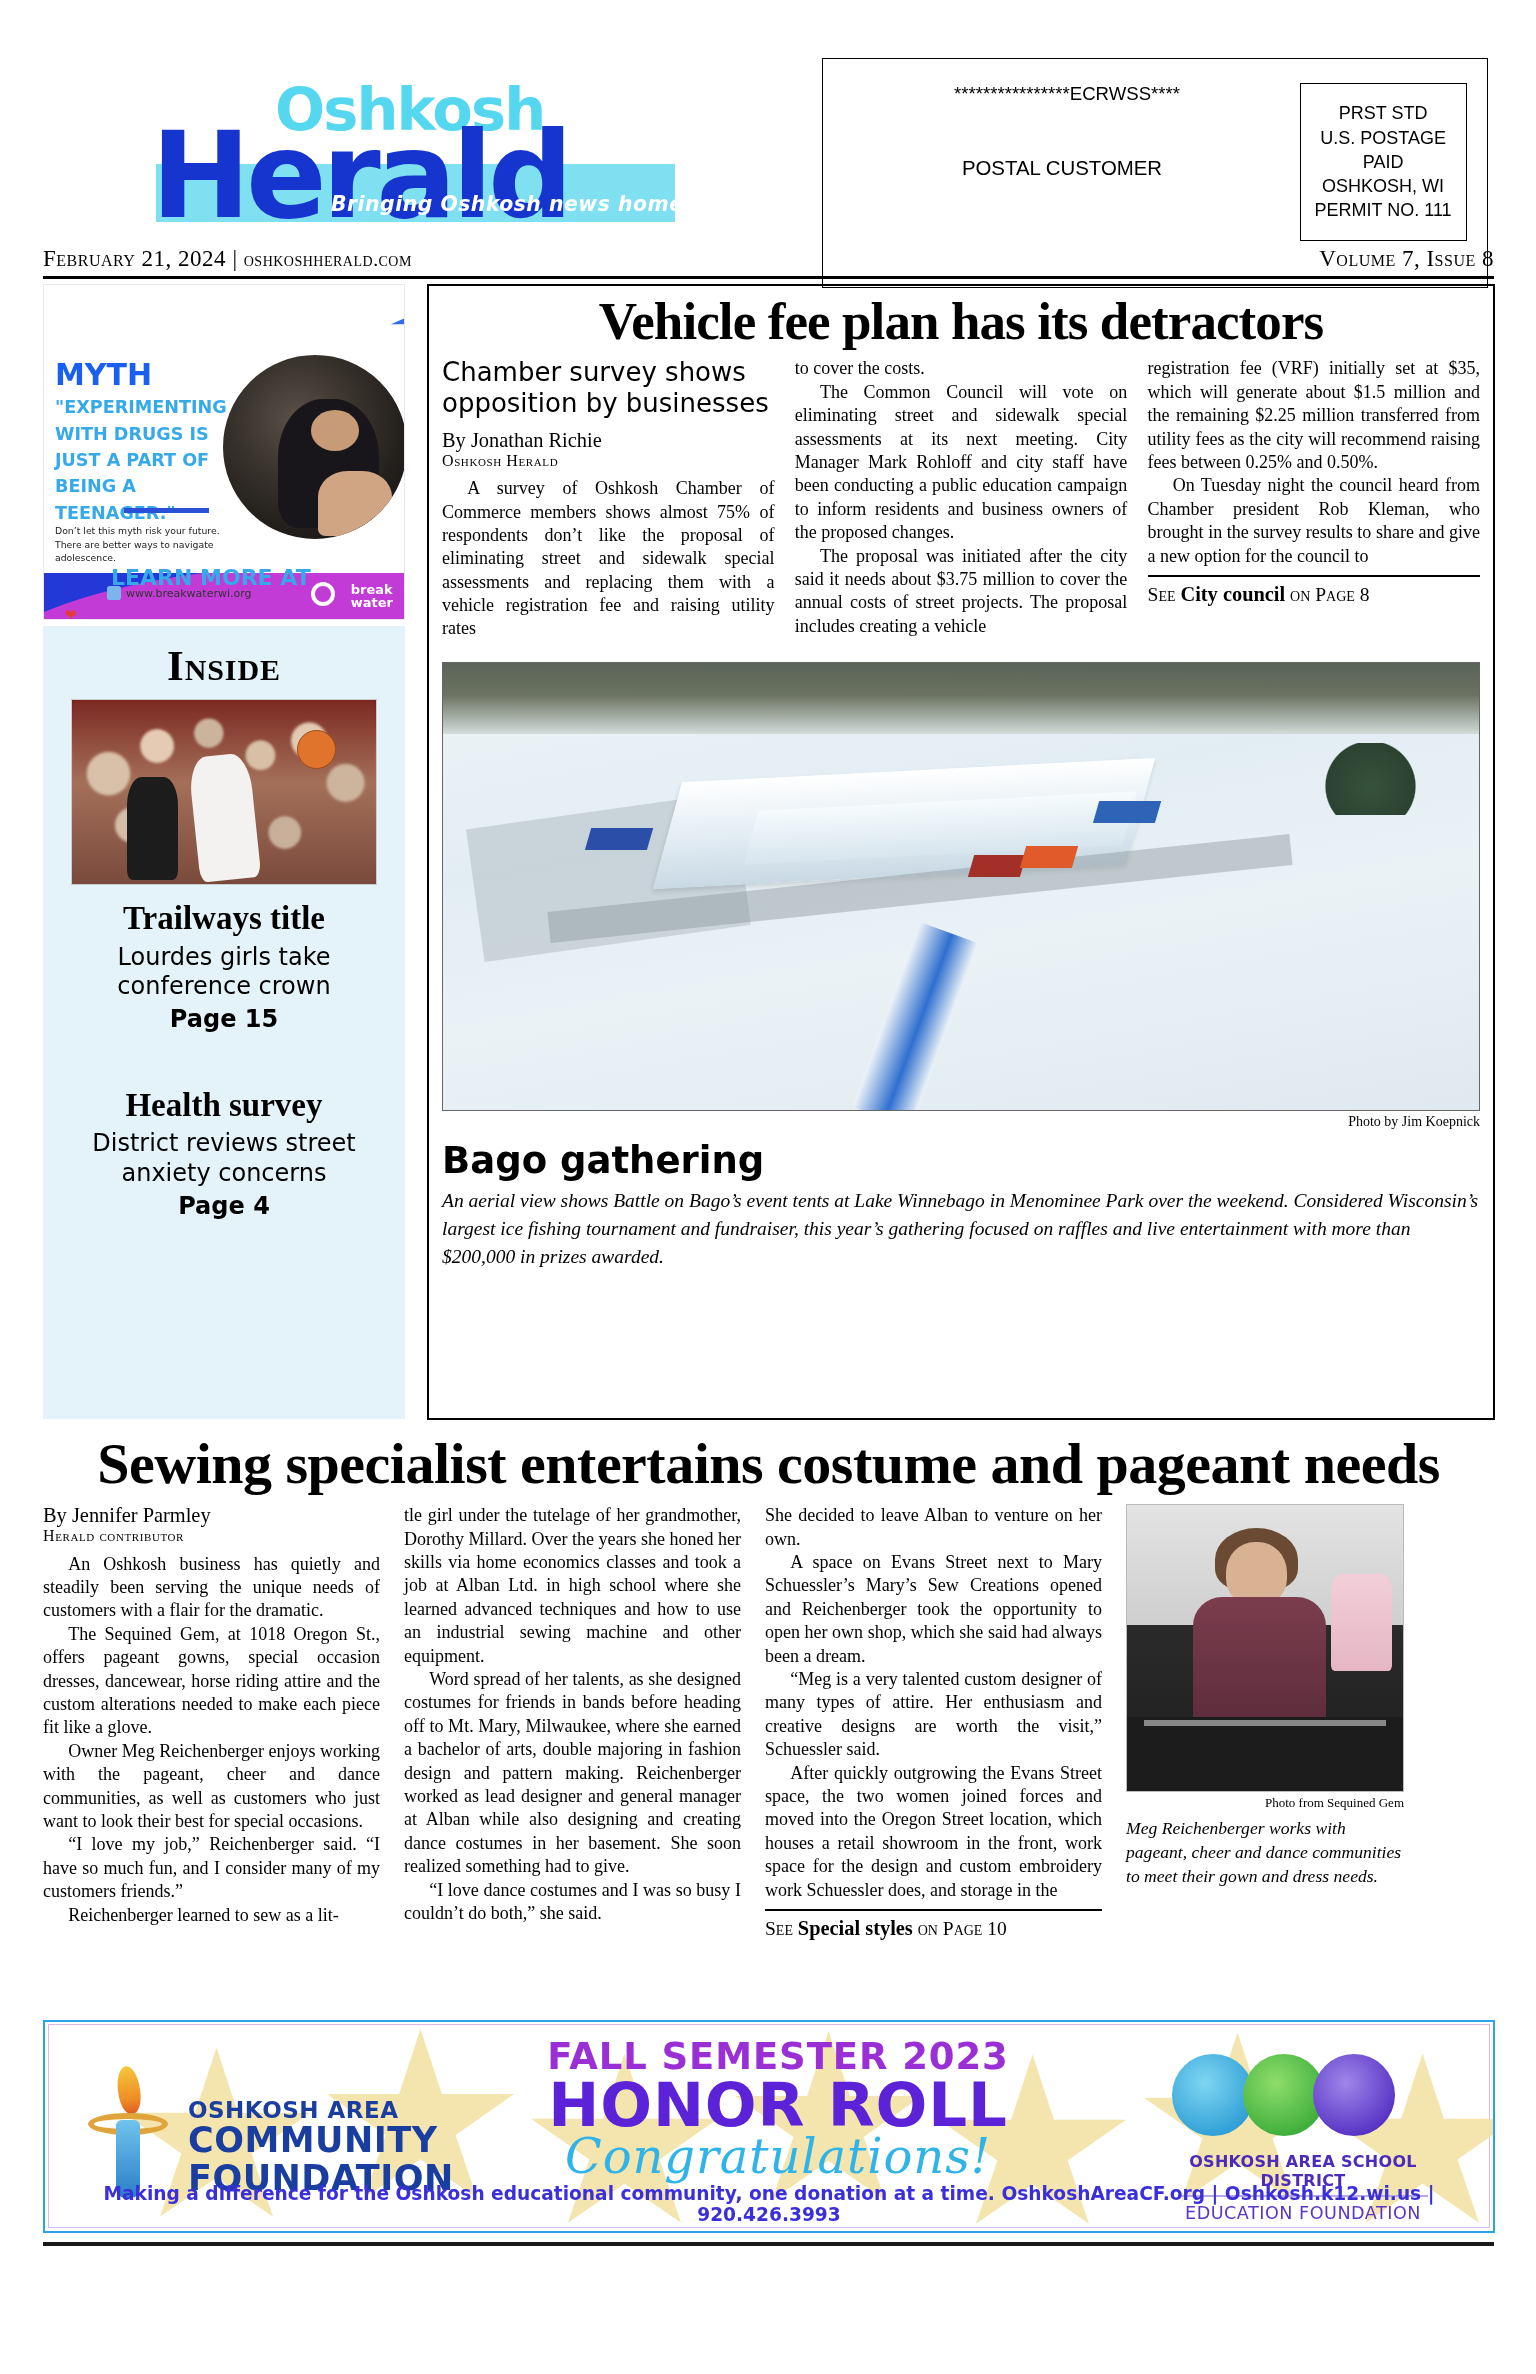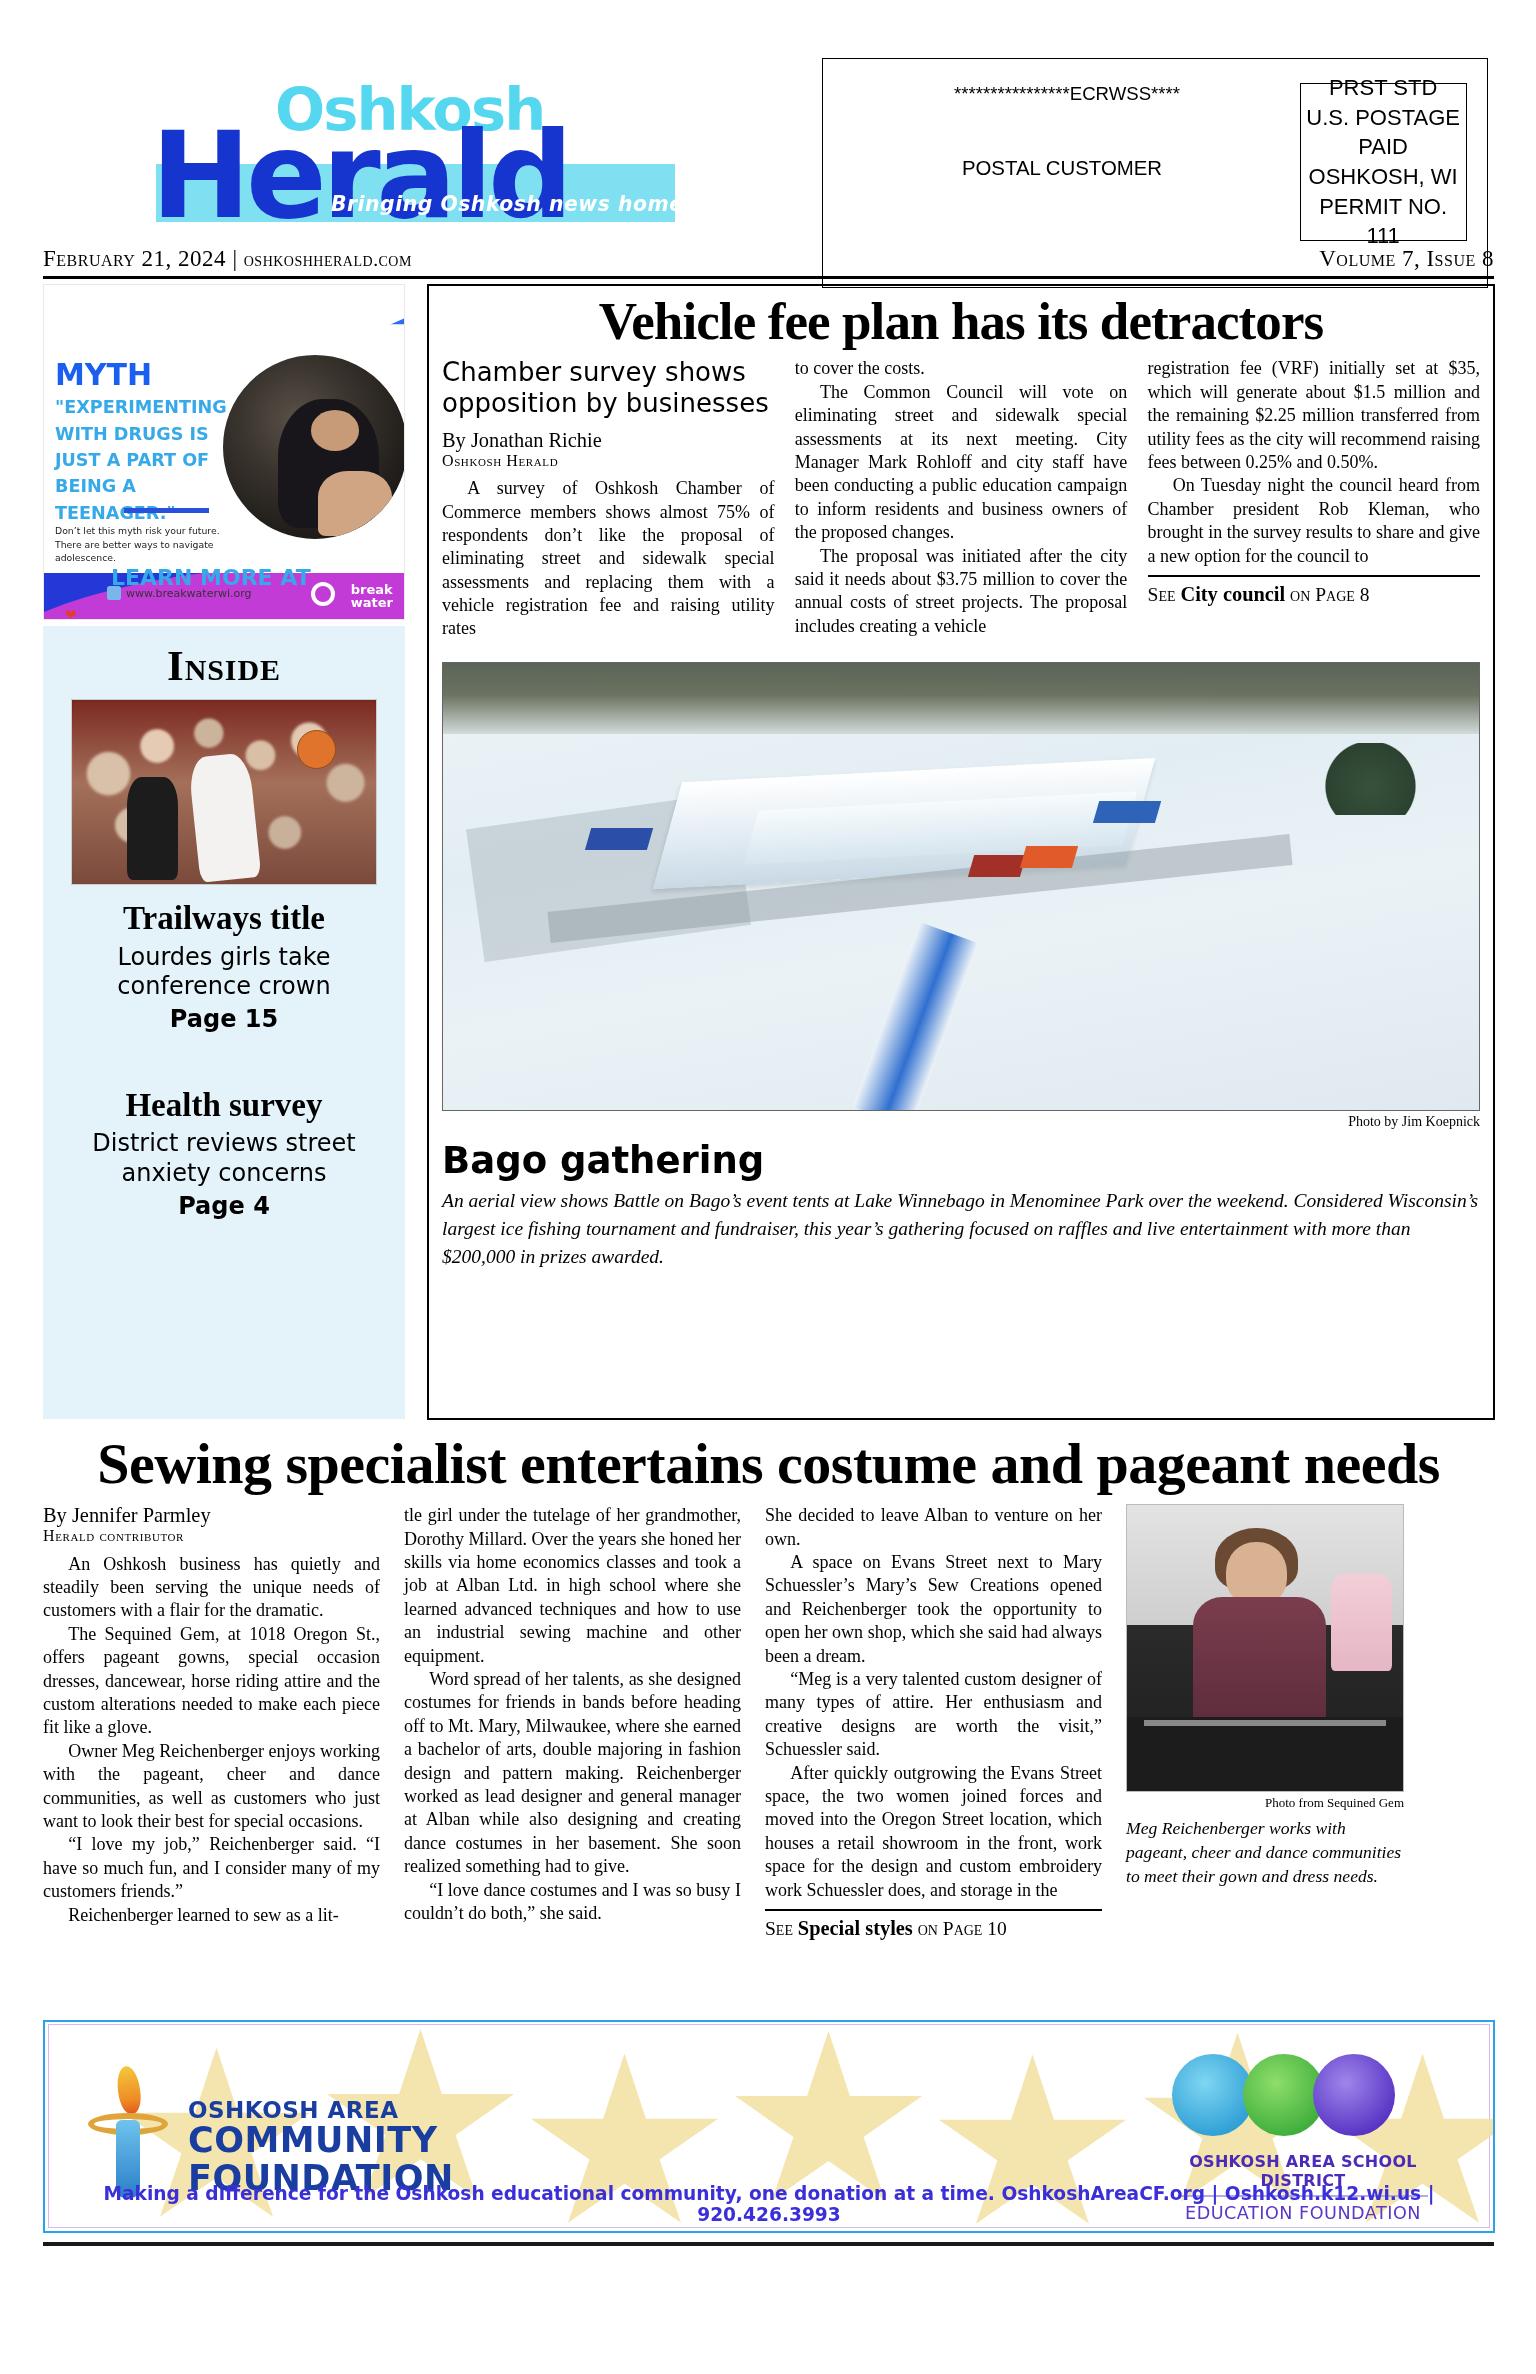--- a/index.html
+++ b/index.html
@@ -50,21 +50,21 @@
   }
   .indicia-customer {
     position:absolute; left:0; top:98px; width:100%; text-align:center;
     padding-right:186px;
     font-family:"Liberation Sans", sans-serif; font-size:20.4px;
   }
   .permit {
     position:absolute; right:20.4px; top:24px; width:167px; height:158px;
     border:1.4px solid #000;
     display:flex; flex-direction:column; align-items:center; justify-content:center;
-    font-family:"Liberation Sans", sans-serif; font-size:22px; line-height:1.35;
+    font-family:"Liberation Sans", sans-serif; font-size:18px; line-height:1.35;
     text-align:center;
   }
 
   .dateline {
     position:relative; height:43px; margin-top:3.7px;
     display:flex; align-items:flex-end; justify-content:space-between;
     font-family:"Liberation Serif", serif;
     border-bottom:3.7px solid #000;
     padding-bottom:3.7px;
   }
@@ -662,20 +662,25 @@
       <div class="torch-flame"></div>
       <div class="torch-bowl"></div>
       <div class="torch-stem"></div>
       <div class="oacf-text">
         <div class="l1">OSHKOSH AREA</div>
         <div class="l2">COMMUNITY</div>
         <div class="l3">FOUNDATION</div>
       </div>
     </div>
 
+    <div class="ad-center">
+      <div class="ad-fall">FALL SEMESTER 2023</div>
+      <div class="ad-honor">HONOR ROLL</div>
+      <div class="ad-congrats">Congratulations!</div>
+    </div>
 
     <div class="ad-right-logo">
       <div class="circles">
         <div class="circ c1"></div>
         <div class="circ c2"></div>
         <div class="circ c3"></div>
       </div>
       <div class="oasd-l1">OSHKOSH AREA SCHOOL DISTRICT</div>
       <div class="oasd-rule"></div>
       <div class="oasd-l2">EDUCATION FOUNDATION</div>

